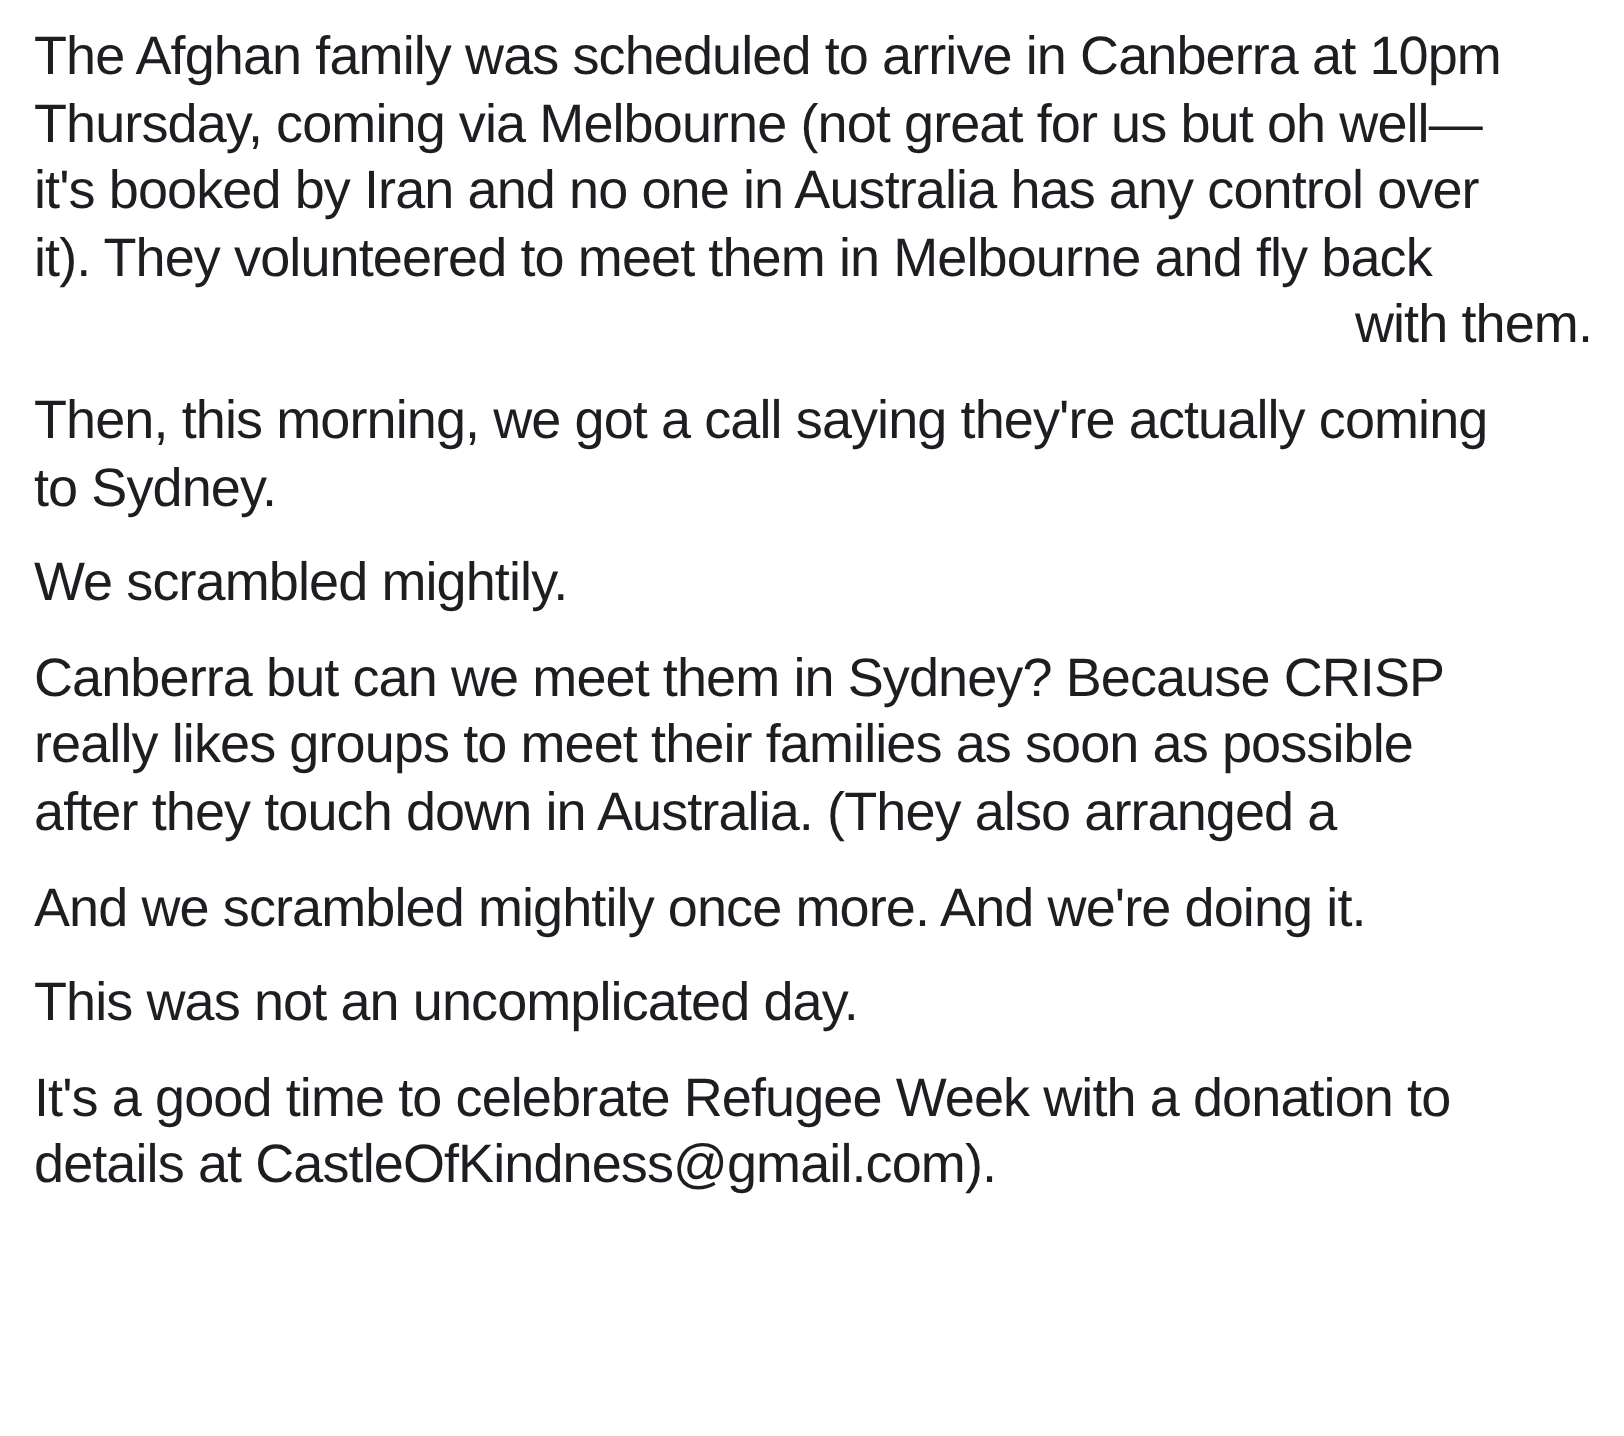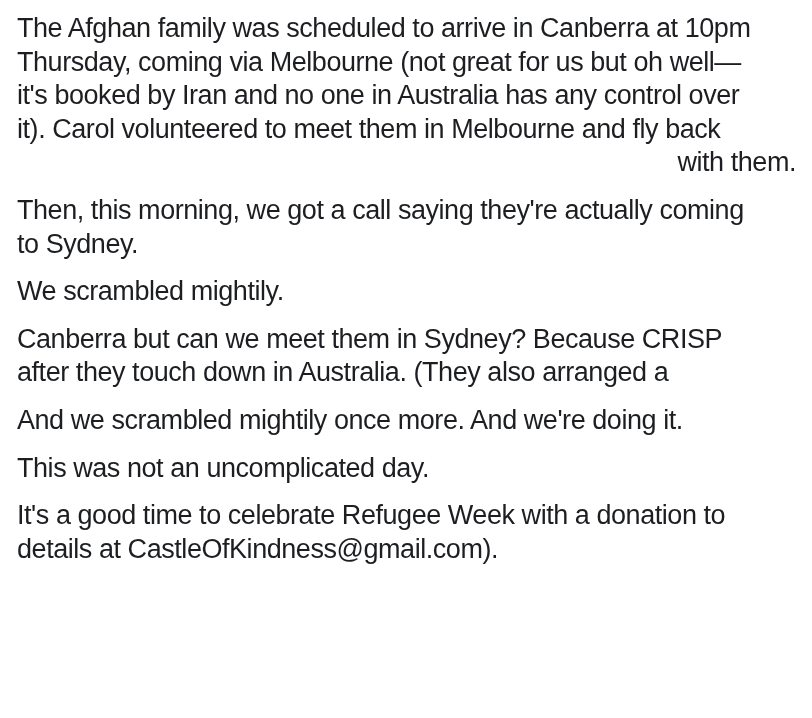--- a/index.html
+++ b/index.html
@@ -33,35 +33,36 @@
 </style>
 </head>
 <body>
 
 <div class="post-body">
 
   <p class="paragraph">
     <span class="text-line" style="display: block;">The Afghan family was scheduled to arrive in Canberra at 10pm</span>
     <span class="text-line" style="display: block;">Thursday, coming via Melbourne (not great for us but oh well—</span>
     <span class="text-line" style="display: block;">it's booked by Iran and no one in Australia has any control over</span>
-    <span class="text-line" style="display: block;">it). Carol volunteered to meet them in Melbourne and fly back</span>
+    <span class="text-line" style="display: block;">it). They volunteered to meet them in Melbourne and fly back</span>
     <span class="text-line" style="display: block; text-align: right;">with them.</span>
   </p>
 
   <p class="paragraph">
     <span class="text-line" style="display: block;">Then, this morning, we got a call saying they're actually coming</span>
     <span class="text-line" style="display: block;">to Sydney.</span>
   </p>
 
   <p class="paragraph">
     <span class="text-line" style="display: block;">We scrambled mightily.</span>
   </p>
 
   <p class="paragraph">
     <span class="text-line" style="display: block;">Canberra but can we meet them in Sydney? Because CRISP</span>
+    <span class="text-line" style="display: block;">really likes groups to meet their families as soon as possible</span>
     <span class="text-line" style="display: block;">after they touch down in Australia. (They also arranged a</span>
   </p>
 
   <p class="paragraph">
     <span class="text-line" style="display: block;">And we scrambled mightily once more. And we're doing it.</span>
   </p>
 
   <p class="paragraph">
     <span class="text-line" style="display: block;">This was not an uncomplicated day.</span>
   </p>

